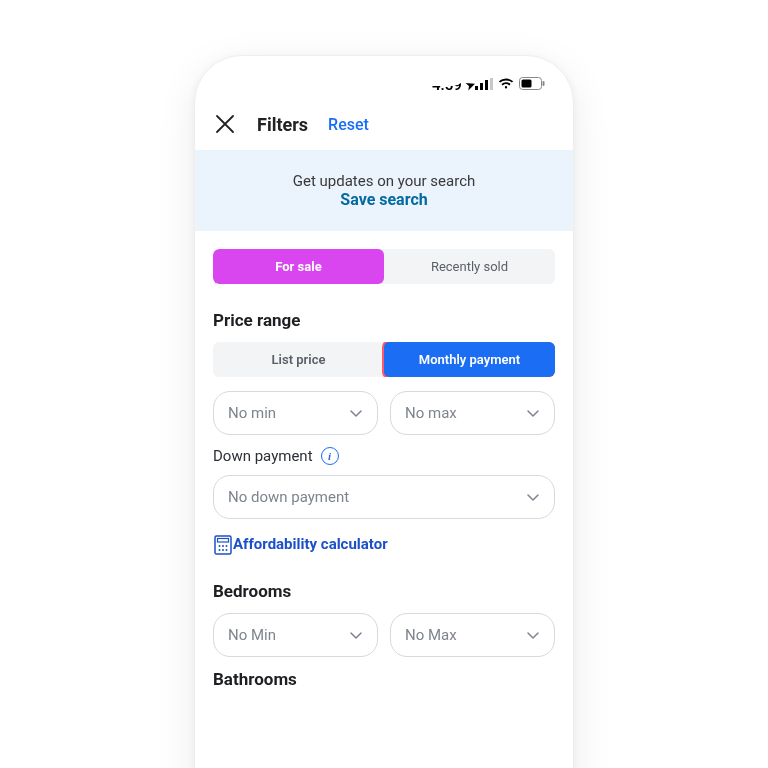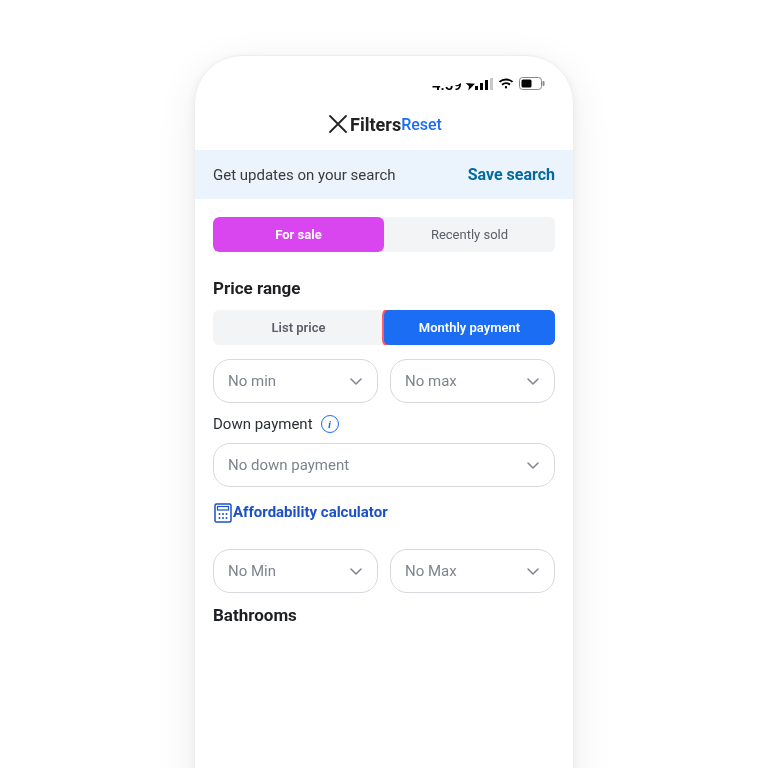--- a/index.html
+++ b/index.html
@@ -46,46 +46,48 @@
     font-weight: 600;
     color: #000;
   }
   .status-left { display: flex; align-items: center; gap: 4px; }
   .status-right { display: flex; align-items: center; gap: 5px; }
   .nav-arrow { font-size: 11px; transform: rotate(-20deg); }
 
   .header {
     display: flex;
     align-items: center;
-    justify-content: center;
+    justify-content: flex-start;
     padding: 10px 18px 14px;
+    gap: 20px;
   }
   .close-x {
     width: 24px; height: 24px;
     display: flex; align-items: center; justify-content: center;
     cursor: pointer;
   }
   .header-title {
     font-size: 18px;
     font-weight: 700;
     color: #222;
   }
   .reset {
     color: #1b6ef3;
     font-size: 16px;
     font-weight: 500;
     cursor: pointer;
   }
 
   .banner {
     background: #ebf3fd;
-    padding: 15px 18px;
+    padding: 22px 18px;
     display: flex;
     justify-content: space-between;
     align-items: center;
+    flex-direction: column;
   }
   .banner-text { color: #3a3a3a; font-size: 15px; }
   .banner-action { color: #0369a1; font-weight: 700; font-size: 16px; cursor: pointer; }
 
   .content { padding: 18px 18px 0; }
 
   .seg3 {
     display: flex;
     border-radius: 6px;
     overflow: hidden;
@@ -313,20 +315,21 @@
             <circle cx="9" cy="11" r="1" fill="#1b50c7"></circle>
             <circle cx="12.5" cy="11" r="1" fill="#1b50c7"></circle>
             <circle cx="5.5" cy="15" r="1" fill="#1b50c7"></circle>
             <circle cx="9" cy="15" r="1" fill="#1b50c7"></circle>
             <circle cx="12.5" cy="15" r="1" fill="#1b50c7"></circle>
           </svg>
       </span>
       <span>Affordability calculator</span>
     </div>
 
+    <div class="section-title">Bedrooms</div>
     <div class="row">
       <div class="select">
         <span>No Min</span>
         <span class="chev"><svg width="14" height="14" viewBox="0 0 14 14">
               <path d="M2 5 L7 10 L12 5" fill="none" stroke-width="1.5" stroke-linecap="round" stroke-linejoin="round"></path>
             </svg></span>
       </div>
       <div class="select">
         <span>No Max</span>
         <span class="chev"><svg width="14" height="14" viewBox="0 0 14 14">

